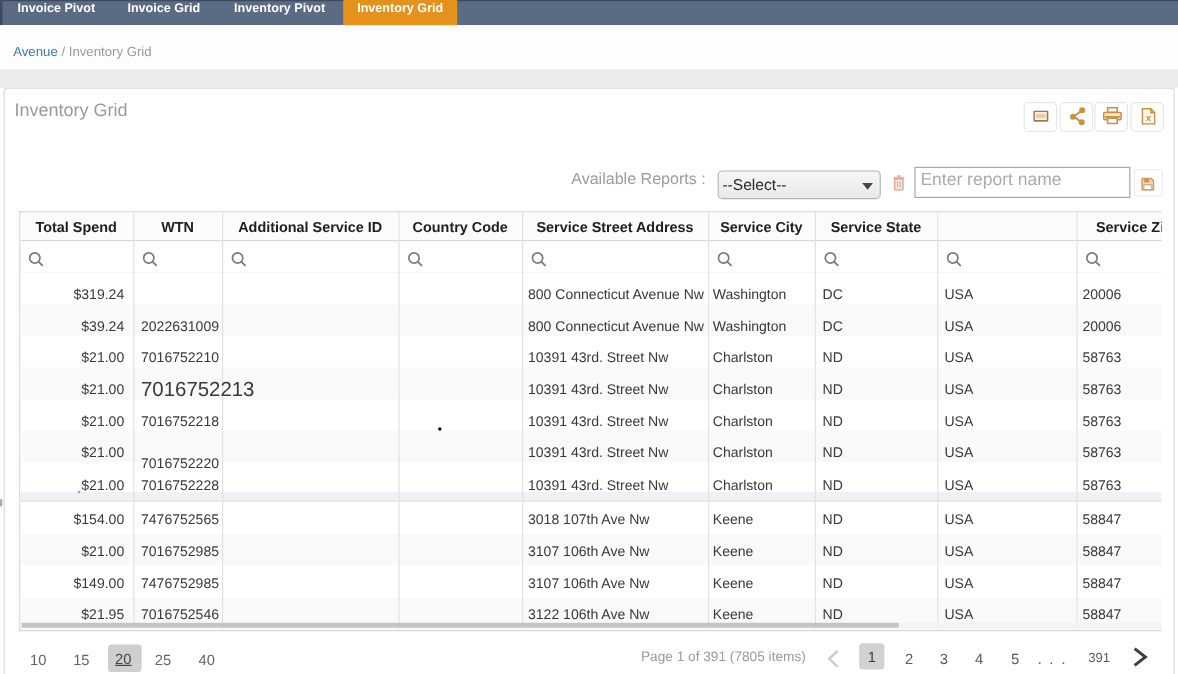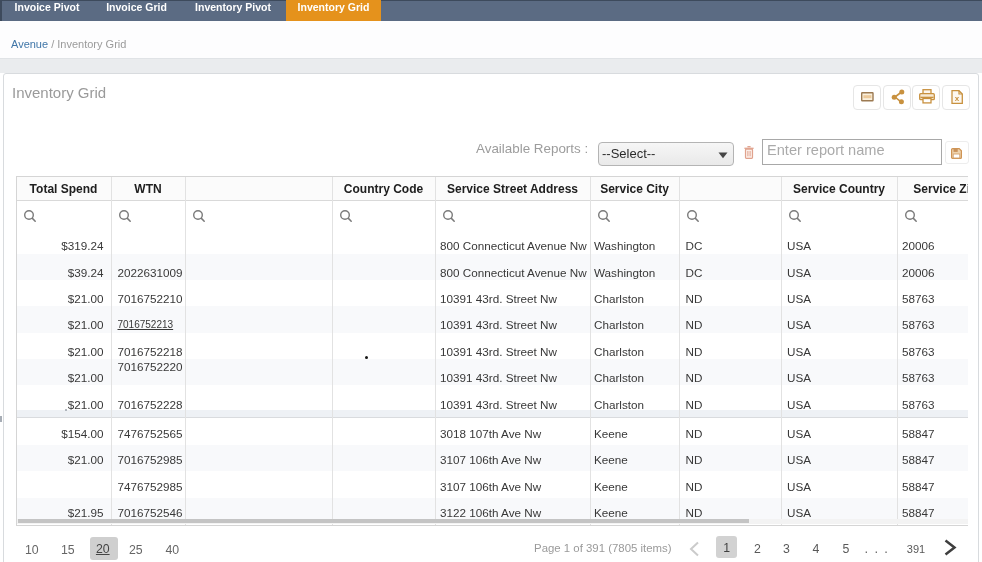--- a/index.html
+++ b/index.html
@@ -56,24 +56,25 @@
 <div style="left:945px;top:140.5px;width:24px;height:23px;background:#fff;border:1px solid #ededed;border-radius:3px;"></div>
 <svg style="position:absolute;left:951px;top:147.5px" width="11" height="11" viewBox="0 0 11 11">
     <path d="M0.6 1.6 a1 1 0 0 1 1-1 H8.2 L10.4 2.8 V9.4 a1 1 0 0 1 -1 1 H1.6 a1 1 0 0 1 -1-1 Z" fill="#eed3ae" stroke="#cf9454" stroke-width="1.2"></path>
     <rect x="2.5" y="0.8" width="4.2" height="3.1" fill="#c9925a"></rect>
     <rect x="2.2" y="6" width="6.6" height="4" fill="#fff" stroke="#d4a26c" stroke-width="0.9"></rect>
   </svg>
 <div style="left:15.5px;top:175.5px;width:952.5px;height:350.0px;border:1px solid #d5d5d5;border-right:none;overflow:hidden;background:#fff;" id="grid">
     <div style="left:0;top:0;width:1100px;height:24px;background:#fbfbfb;border-bottom:1px solid #d9d9d9;"></div>
     <span class="t" style="left:-0.5px;top:0;width:95px;height:24px;line-height:25px;text-align:center;font-size:12px;font-weight:bold;color:#202020;">Total Spend</span>
     <span class="t" style="left:94.5px;top:0;width:74px;height:24px;line-height:25px;text-align:center;font-size:12px;font-weight:bold;color:#202020;">WTN</span>
+    <span class="t" style="left:168.5px;top:0;width:147px;height:24px;line-height:25px;text-align:center;font-size:12px;font-weight:bold;color:#202020;">Additional Service ID</span>
     <span class="t" style="left:418.5px;top:0;width:155px;height:24px;line-height:25px;text-align:center;font-size:12px;font-weight:bold;color:#202020;">Service Street Address</span>
     <span class="t" style="left:315.5px;top:0;width:103px;height:24px;line-height:25px;text-align:center;font-size:12px;font-weight:bold;color:#202020;">Country Code</span>
     <span class="t" style="left:573.5px;top:0;width:89px;height:24px;line-height:25px;text-align:center;font-size:12px;font-weight:bold;color:#202020;">Service City</span>
-    <span class="t" style="left:764.5px;top:0;width:116px;height:24px;line-height:25px;text-align:center;font-size:12px;font-weight:bold;color:#202020;">Service Country</span>
+    <span class="t" style="left:662.5px;top:0;width:102px;height:24px;line-height:25px;text-align:center;font-size:12px;font-weight:bold;color:#202020;">Service State</span>
     <span class="t" style="left:880.5px;top:0;width:130px;height:24px;line-height:25px;text-align:center;font-size:12px;font-weight:bold;color:#202020;">Service Zip Code</span>
     <svg style="position:absolute;left:6.9px;top:32.6px" width="14" height="14" viewBox="0 0 14 14">
       <circle cx="6" cy="6" r="4.3" fill="none" stroke="#7a7a7a" stroke-width="1.4"></circle>
       <line x1="9.4" y1="9.4" x2="12.2" y2="12.2" stroke="#7a7a7a" stroke-width="1.5" stroke-linecap="round"></line>
     </svg>
     <svg style="position:absolute;left:101.9px;top:32.6px" width="14" height="14" viewBox="0 0 14 14">
       <circle cx="6" cy="6" r="4.3" fill="none" stroke="#7a7a7a" stroke-width="1.4"></circle>
       <line x1="9.4" y1="9.4" x2="12.2" y2="12.2" stroke="#7a7a7a" stroke-width="1.5" stroke-linecap="round"></line>
     </svg>
     <svg style="position:absolute;left:175.9px;top:32.6px" width="14" height="14" viewBox="0 0 14 14">
@@ -140,35 +141,35 @@
     <span class="t" style="left:770.5px;top:83.18px;width:108px;height:26.38px;line-height:26.38px;text-align:left;font-size:11.7px;color:#383838;padding-left:0px;padding-right:0px;">USA</span>
     <span class="t" style="left:885.5px;top:83.18px;width:80px;height:26.38px;line-height:26.38px;text-align:left;font-size:11.7px;color:#383838;padding-left:0px;padding-right:0px;">20006</span>
     <span class="t" style="left:-0.5px;top:109.56px;width:95px;height:26.38px;line-height:26.38px;text-align:right;font-size:11.7px;color:#383838;padding-left:0px;padding-right:7.5px;">$21.00</span>
     <span class="t" style="left:101.0px;top:109.56px;width:70px;height:26.38px;line-height:26.38px;text-align:left;font-size:11.7px;color:#383838;padding-left:0px;padding-right:0px;">7016752210</span>
     <span class="t" style="left:423.5px;top:109.56px;width:152px;height:26.38px;line-height:26.38px;text-align:left;font-size:11.7px;color:#383838;padding-left:0px;padding-right:0px;">10391 43rd. Street Nw</span>
     <span class="t" style="left:577.5px;top:109.56px;width:85px;height:26.38px;line-height:26.38px;text-align:left;font-size:11.7px;color:#383838;padding-left:0px;padding-right:0px;">Charlston</span>
     <span class="t" style="left:669.0px;top:109.56px;width:95px;height:26.38px;line-height:26.38px;text-align:left;font-size:11.7px;color:#383838;padding-left:0px;padding-right:0px;">ND</span>
     <span class="t" style="left:770.5px;top:109.56px;width:108px;height:26.38px;line-height:26.38px;text-align:left;font-size:11.7px;color:#383838;padding-left:0px;padding-right:0px;">USA</span>
     <span class="t" style="left:885.5px;top:109.56px;width:80px;height:26.38px;line-height:26.38px;text-align:left;font-size:11.7px;color:#383838;padding-left:0px;padding-right:0px;">58763</span>
     <span class="t" style="left:-0.5px;top:135.94px;width:95px;height:26.38px;line-height:26.38px;text-align:right;font-size:11.7px;color:#383838;padding-left:0px;padding-right:7.5px;">$21.00</span>
-    <span class="t" style="left:101.0px;top:135.94px;width:70px;height:26.38px;line-height:26.38px;text-align:left;font-size:10px;color:#383838;padding-left:0px;padding-right:0px;text-decoration:underline;">7016752213</span>
+    <span class="t" style="left:101.0px;top:135.94px;width:70px;height:26.38px;line-height:26.38px;text-align:left;font-size:17px;color:#383838;padding-left:0px;padding-right:0px;">7016752213</span>
     <span class="t" style="left:423.5px;top:135.94px;width:152px;height:26.38px;line-height:26.38px;text-align:left;font-size:11.7px;color:#383838;padding-left:0px;padding-right:0px;">10391 43rd. Street Nw</span>
     <span class="t" style="left:577.5px;top:135.94px;width:85px;height:26.38px;line-height:26.38px;text-align:left;font-size:11.7px;color:#383838;padding-left:0px;padding-right:0px;">Charlston</span>
     <span class="t" style="left:669.0px;top:135.94px;width:95px;height:26.38px;line-height:26.38px;text-align:left;font-size:11.7px;color:#383838;padding-left:0px;padding-right:0px;">ND</span>
     <span class="t" style="left:770.5px;top:135.94px;width:108px;height:26.38px;line-height:26.38px;text-align:left;font-size:11.7px;color:#383838;padding-left:0px;padding-right:0px;">USA</span>
     <span class="t" style="left:885.5px;top:135.94px;width:80px;height:26.38px;line-height:26.38px;text-align:left;font-size:11.7px;color:#383838;padding-left:0px;padding-right:0px;">58763</span>
     <span class="t" style="left:-0.5px;top:162.32px;width:95px;height:26.38px;line-height:26.38px;text-align:right;font-size:11.7px;color:#383838;padding-left:0px;padding-right:7.5px;">$21.00</span>
     <span class="t" style="left:101.0px;top:162.32px;width:70px;height:26.38px;line-height:26.38px;text-align:left;font-size:11.7px;color:#383838;padding-left:0px;padding-right:0px;">7016752218</span>
     <span class="t" style="left:423.5px;top:162.32px;width:152px;height:26.38px;line-height:26.38px;text-align:left;font-size:11.7px;color:#383838;padding-left:0px;padding-right:0px;">10391 43rd. Street Nw</span>
     <span class="t" style="left:577.5px;top:162.32px;width:85px;height:26.38px;line-height:26.38px;text-align:left;font-size:11.7px;color:#383838;padding-left:0px;padding-right:0px;">Charlston</span>
     <span class="t" style="left:669.0px;top:162.32px;width:95px;height:26.38px;line-height:26.38px;text-align:left;font-size:11.7px;color:#383838;padding-left:0px;padding-right:0px;">ND</span>
     <span class="t" style="left:770.5px;top:162.32px;width:108px;height:26.38px;line-height:26.38px;text-align:left;font-size:11.7px;color:#383838;padding-left:0px;padding-right:0px;">USA</span>
     <span class="t" style="left:885.5px;top:162.32px;width:80px;height:26.38px;line-height:26.38px;text-align:left;font-size:11.7px;color:#383838;padding-left:0px;padding-right:0px;">58763</span>
     <span class="t" style="left:-0.5px;top:188.70px;width:95px;height:26.38px;line-height:26.38px;text-align:right;font-size:11.7px;color:#383838;padding-left:0px;padding-right:7.5px;">$21.00</span>
-    <span class="t" style="left:101.0px;top:177px;width:70px;height:26.38px;line-height:26.38px;text-align:left;font-size:11.7px;color:#383838;padding-left:0px;padding-right:0px;">7016752220</span>
+    <span class="t" style="left:101.0px;top:197px;width:70px;height:26.38px;line-height:26.38px;text-align:left;font-size:11.7px;color:#383838;padding-left:0px;padding-right:0px;">7016752220</span>
     <span class="t" style="left:423.5px;top:188.70px;width:152px;height:26.38px;line-height:26.38px;text-align:left;font-size:11.7px;color:#383838;padding-left:0px;padding-right:0px;">10391 43rd. Street Nw</span>
     <span class="t" style="left:577.5px;top:188.70px;width:85px;height:26.38px;line-height:26.38px;text-align:left;font-size:11.7px;color:#383838;padding-left:0px;padding-right:0px;">Charlston</span>
     <span class="t" style="left:669.0px;top:188.70px;width:95px;height:26.38px;line-height:26.38px;text-align:left;font-size:11.7px;color:#383838;padding-left:0px;padding-right:0px;">ND</span>
     <span class="t" style="left:770.5px;top:188.70px;width:108px;height:26.38px;line-height:26.38px;text-align:left;font-size:11.7px;color:#383838;padding-left:0px;padding-right:0px;">USA</span>
     <span class="t" style="left:885.5px;top:188.70px;width:80px;height:26.38px;line-height:26.38px;text-align:left;font-size:11.7px;color:#383838;padding-left:0px;padding-right:0px;">58763</span>
     <span class="t" style="left:-0.5px;top:215.08px;width:95px;height:26.38px;line-height:26.38px;text-align:right;font-size:11.7px;color:#383838;padding-left:0px;padding-right:7.5px;">$21.00</span>
     <span class="t" style="left:101.0px;top:215.08px;width:70px;height:26.38px;line-height:26.38px;text-align:left;font-size:11.7px;color:#383838;padding-left:0px;padding-right:0px;">7016752228</span>
     <span class="t" style="left:423.5px;top:215.08px;width:152px;height:26.38px;line-height:26.38px;text-align:left;font-size:11.7px;color:#383838;padding-left:0px;padding-right:0px;">10391 43rd. Street Nw</span>
     <span class="t" style="left:577.5px;top:215.08px;width:85px;height:26.38px;line-height:26.38px;text-align:left;font-size:11.7px;color:#383838;padding-left:0px;padding-right:0px;">Charlston</span>
     <span class="t" style="left:669.0px;top:215.08px;width:95px;height:26.38px;line-height:26.38px;text-align:left;font-size:11.7px;color:#383838;padding-left:0px;padding-right:0px;">ND</span>
@@ -181,20 +182,21 @@
     <span class="t" style="left:669.0px;top:244.40px;width:95px;height:26.38px;line-height:26.38px;text-align:left;font-size:11.7px;color:#383838;padding-left:0px;padding-right:0px;">ND</span>
     <span class="t" style="left:770.5px;top:244.40px;width:108px;height:26.38px;line-height:26.38px;text-align:left;font-size:11.7px;color:#383838;padding-left:0px;padding-right:0px;">USA</span>
     <span class="t" style="left:885.5px;top:244.40px;width:80px;height:26.38px;line-height:26.38px;text-align:left;font-size:11.7px;color:#383838;padding-left:0px;padding-right:0px;">58847</span>
     <span class="t" style="left:-0.5px;top:270.78px;width:95px;height:26.38px;line-height:26.38px;text-align:right;font-size:11.7px;color:#383838;padding-left:0px;padding-right:7.5px;">$21.00</span>
     <span class="t" style="left:101.0px;top:270.78px;width:70px;height:26.38px;line-height:26.38px;text-align:left;font-size:11.7px;color:#383838;padding-left:0px;padding-right:0px;">7016752985</span>
     <span class="t" style="left:423.5px;top:270.78px;width:152px;height:26.38px;line-height:26.38px;text-align:left;font-size:11.7px;color:#383838;padding-left:0px;padding-right:0px;">3107 106th Ave Nw</span>
     <span class="t" style="left:577.5px;top:270.78px;width:85px;height:26.38px;line-height:26.38px;text-align:left;font-size:11.7px;color:#383838;padding-left:0px;padding-right:0px;">Keene</span>
     <span class="t" style="left:669.0px;top:270.78px;width:95px;height:26.38px;line-height:26.38px;text-align:left;font-size:11.7px;color:#383838;padding-left:0px;padding-right:0px;">ND</span>
     <span class="t" style="left:770.5px;top:270.78px;width:108px;height:26.38px;line-height:26.38px;text-align:left;font-size:11.7px;color:#383838;padding-left:0px;padding-right:0px;">USA</span>
     <span class="t" style="left:885.5px;top:270.78px;width:80px;height:26.38px;line-height:26.38px;text-align:left;font-size:11.7px;color:#383838;padding-left:0px;padding-right:0px;">58847</span>
+    <span class="t" style="left:-0.5px;top:297.16px;width:95px;height:26.38px;line-height:26.38px;text-align:right;font-size:11.7px;color:#383838;padding-left:0px;padding-right:7.5px;">$149.00</span>
     <span class="t" style="left:101.0px;top:297.16px;width:70px;height:26.38px;line-height:26.38px;text-align:left;font-size:11.7px;color:#383838;padding-left:0px;padding-right:0px;">7476752985</span>
     <span class="t" style="left:423.5px;top:297.16px;width:152px;height:26.38px;line-height:26.38px;text-align:left;font-size:11.7px;color:#383838;padding-left:0px;padding-right:0px;">3107 106th Ave Nw</span>
     <span class="t" style="left:577.5px;top:297.16px;width:85px;height:26.38px;line-height:26.38px;text-align:left;font-size:11.7px;color:#383838;padding-left:0px;padding-right:0px;">Keene</span>
     <span class="t" style="left:669.0px;top:297.16px;width:95px;height:26.38px;line-height:26.38px;text-align:left;font-size:11.7px;color:#383838;padding-left:0px;padding-right:0px;">ND</span>
     <span class="t" style="left:770.5px;top:297.16px;width:108px;height:26.38px;line-height:26.38px;text-align:left;font-size:11.7px;color:#383838;padding-left:0px;padding-right:0px;">USA</span>
     <span class="t" style="left:885.5px;top:297.16px;width:80px;height:26.38px;line-height:26.38px;text-align:left;font-size:11.7px;color:#383838;padding-left:0px;padding-right:0px;">58847</span>
     <span class="t" style="left:-0.5px;top:323.54px;width:95px;height:26.38px;line-height:26.38px;text-align:right;font-size:11.7px;color:#383838;padding-left:0px;padding-right:7.5px;">$21.95</span>
     <span class="t" style="left:101.0px;top:323.54px;width:70px;height:26.38px;line-height:26.38px;text-align:left;font-size:11.7px;color:#383838;padding-left:0px;padding-right:0px;">7016752546</span>
     <span class="t" style="left:423.5px;top:323.54px;width:152px;height:26.38px;line-height:26.38px;text-align:left;font-size:11.7px;color:#383838;padding-left:0px;padding-right:0px;">3122 106th Ave Nw</span>
     <span class="t" style="left:577.5px;top:323.54px;width:85px;height:26.38px;line-height:26.38px;text-align:left;font-size:11.7px;color:#383838;padding-left:0px;padding-right:0px;">Keene</span>

